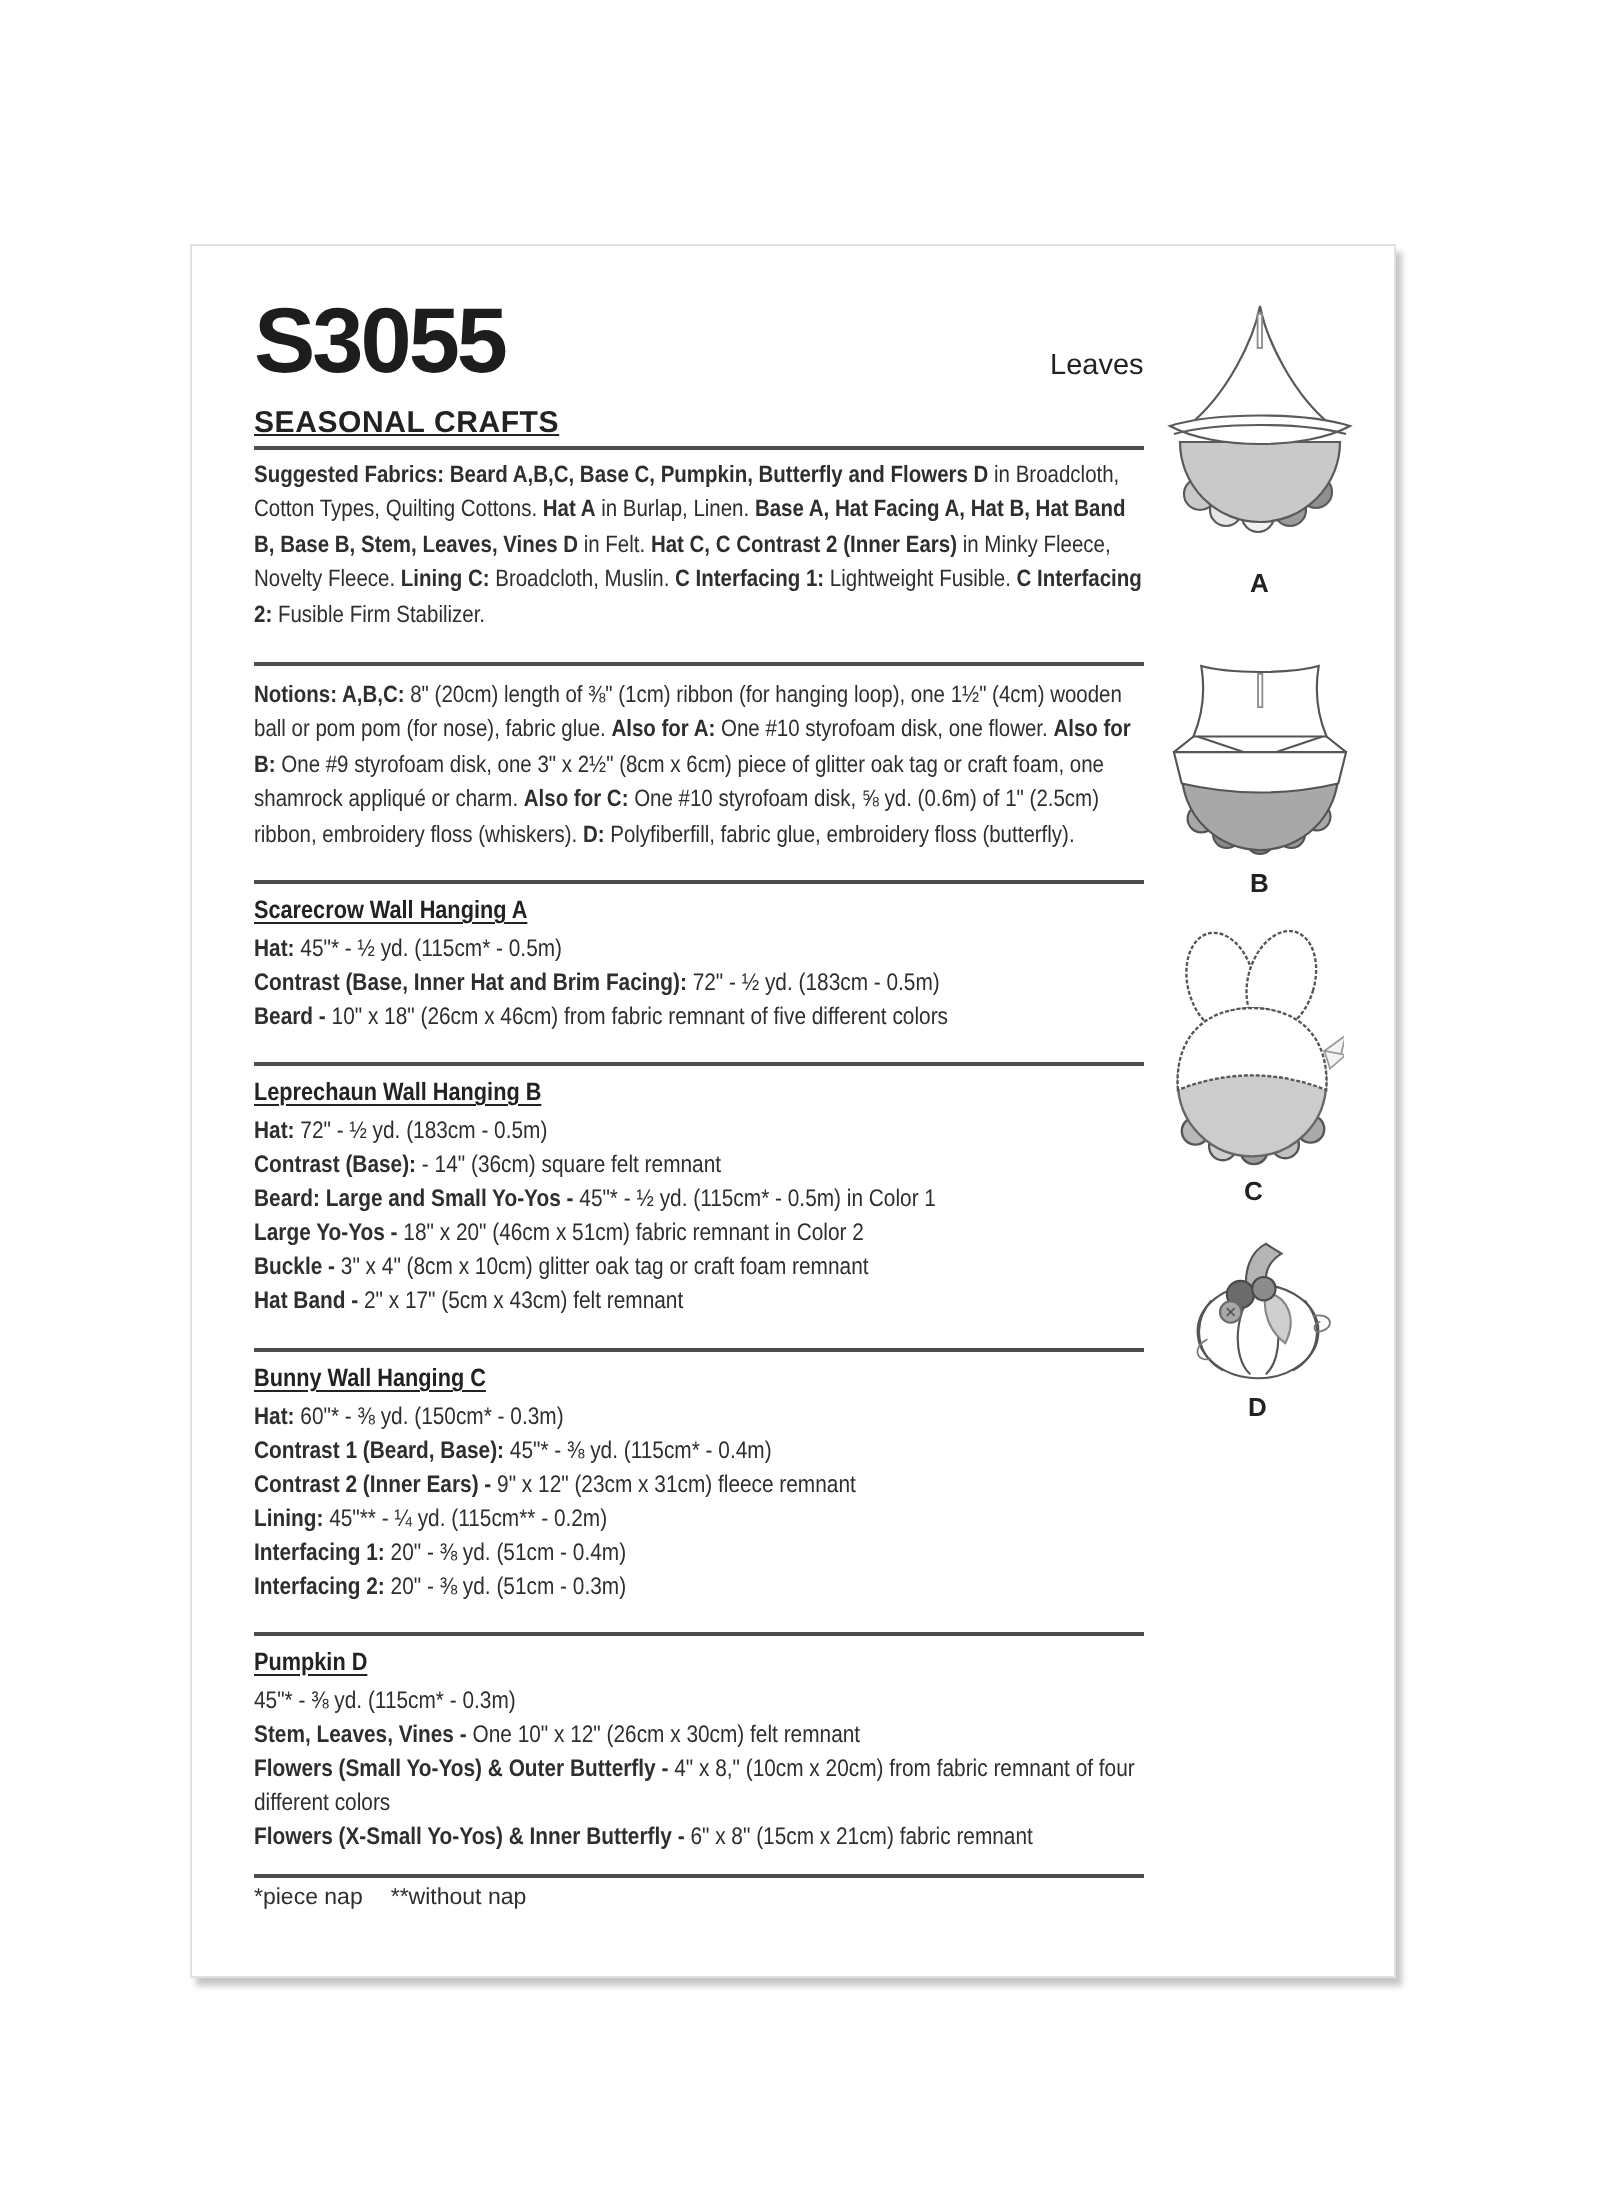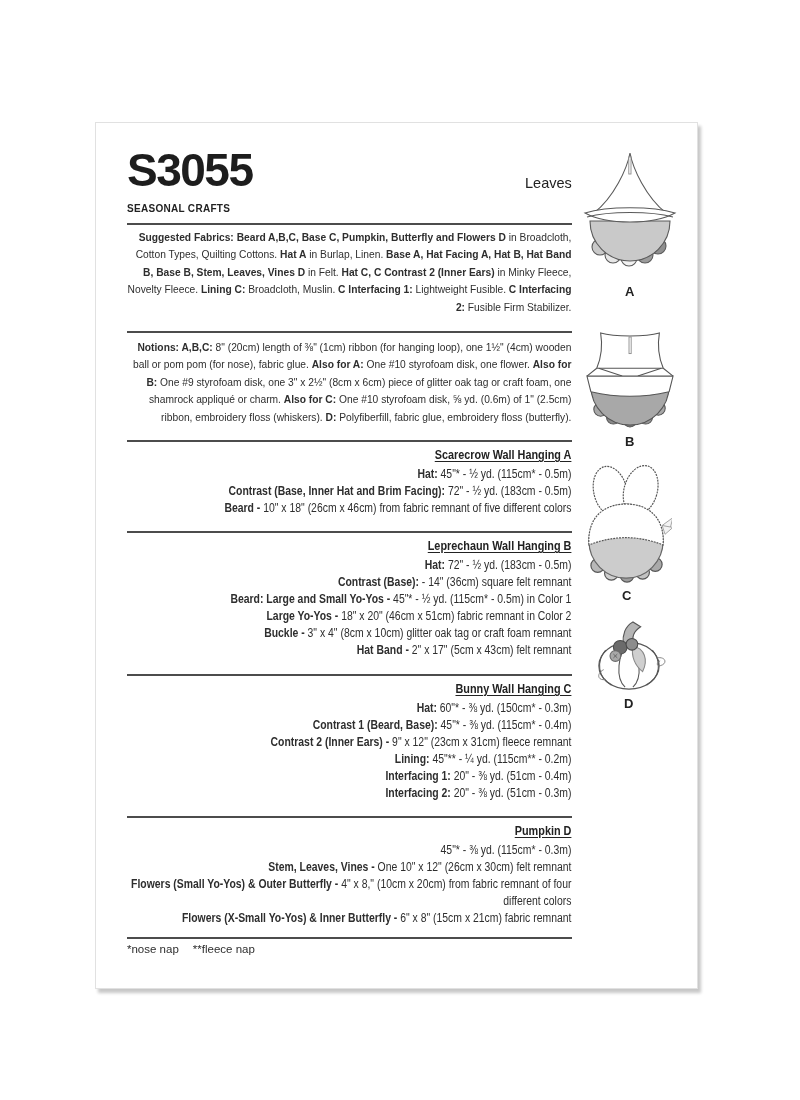--- a/index.html
+++ b/index.html
@@ -6,25 +6,24 @@
   body{
     width:800px;height:1100px;position:relative;background:#ffffff;
     font-family:"Liberation Sans","DejaVu Sans",sans-serif;color:#2b2b2b;
     overflow:hidden;
   }
   .abs{position:absolute;}
   .sheet{
     position:absolute;left:95px;top:122px;width:601px;height:865px;
     background:#ffffff;border:1px solid #e1e1e1;
     box-shadow:3px 4px 3px rgba(0,0,0,0.22);
-    text-align:right;
   }
   .title{left:31px;top:20px;font-size:46px;font-weight:700;letter-spacing:-1.5px;color:#1d1d1d;}
   .average{left:429px;top:52px;font-size:14.5px;color:#222;}
-  .category{left:31px;top:80px;font-size:10px;font-weight:700;letter-spacing:0.3px;color:#222;}
+  .category{left:31px;top:80px;font-size:15px;font-weight:700;letter-spacing:0.3px;color:#222;text-decoration:underline;}
   .rule{left:31px;width:445px;height:1.6px;background:#4c4c4c;}
   .r1{top:100px;} .r2{top:208px;} .r3{top:317px;} .r4{top:408px;}
   .r5{top:551px;} .r6{top:693px;} .r7{top:814px;}
   .cond{width:512px;transform:scaleX(0.868);transform-origin:0 0;}
   .para{left:31px;font-size:11.8px;line-height:17.4px;margin:0;color:#2e2e2e;}
   .para-fabrics{top:106px;}
   .para-notions{top:216px;}
   .section{left:31px;font-size:12px;line-height:17px;color:#2e2e2e;}
   .sec-a{top:324px;} .sec-b{top:415px;} .sec-c{top:558px;} .sec-d{top:700px;}
   .sec-heading{font-weight:700;font-size:12.5px;text-decoration:underline;text-underline-offset:2px;margin-bottom:2px;color:#222;}
@@ -88,21 +87,21 @@
   <div class="abs section cond sec-d">
       <div class="sec-heading">Pumpkin D</div>
       <div class="sec-line"><span>45"* - ⅜ yd. (115cm* - 0.3m)</span></div>
       <div class="sec-line"><span class="b">Stem, Leaves, Vines -</span><span> One 10" x 12" (26cm x 30cm) felt remnant</span></div>
       <div class="sec-line"><span class="b">Flowers (Small Yo-Yos) &amp; Outer Butterfly -</span><span> 4" x 8," (10cm x 20cm) from fabric remnant of four different colors</span></div>
       <div class="sec-line"><span class="b">Flowers (X-Small Yo-Yos) &amp; Inner Butterfly -</span><span> 6" x 8" (15cm x 21cm) fabric remnant</span></div>
     </div>
 
   <div class="abs rule r7"></div>
   <div class="abs footnote">
-    <span>*nose nap</span><span>**fleece nap</span>
+    <span>*piece nap</span><span>**without nap</span>
   </div>
 
   <div class="abs illo illo-a">
     <svg width="96" height="132" viewBox="0 0 96 132">
       <g stroke="#5a5a5a" stroke-width="1.1" fill="none">
         <circle cx="18" cy="98" r="8" fill="#c9c9c9"></circle>
         <circle cx="31" cy="106" r="8" fill="#e6e6e6"></circle>
         <circle cx="47" cy="109" r="8" fill="#f2f2f2"></circle>
         <circle cx="63" cy="106" r="8" fill="#9b9b9b"></circle>
         <circle cx="76" cy="97" r="8" fill="#8f8f8f"></circle>

